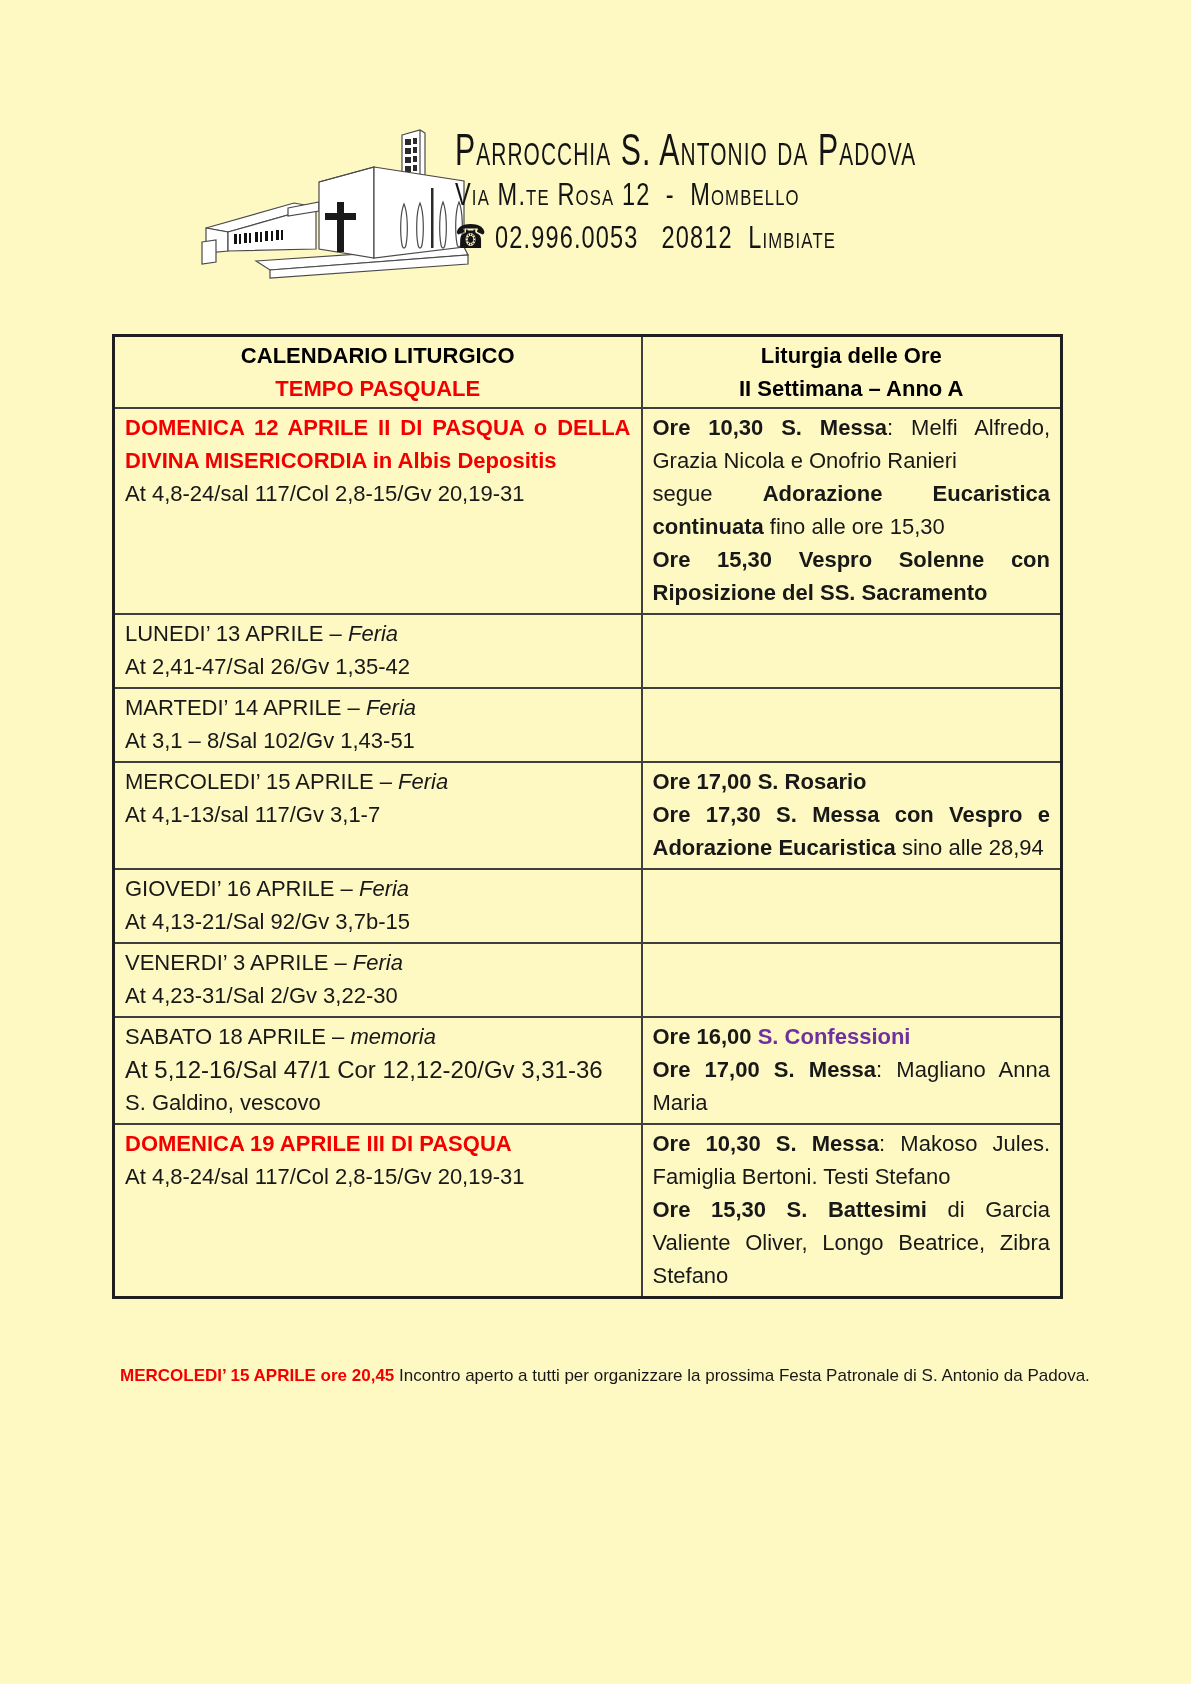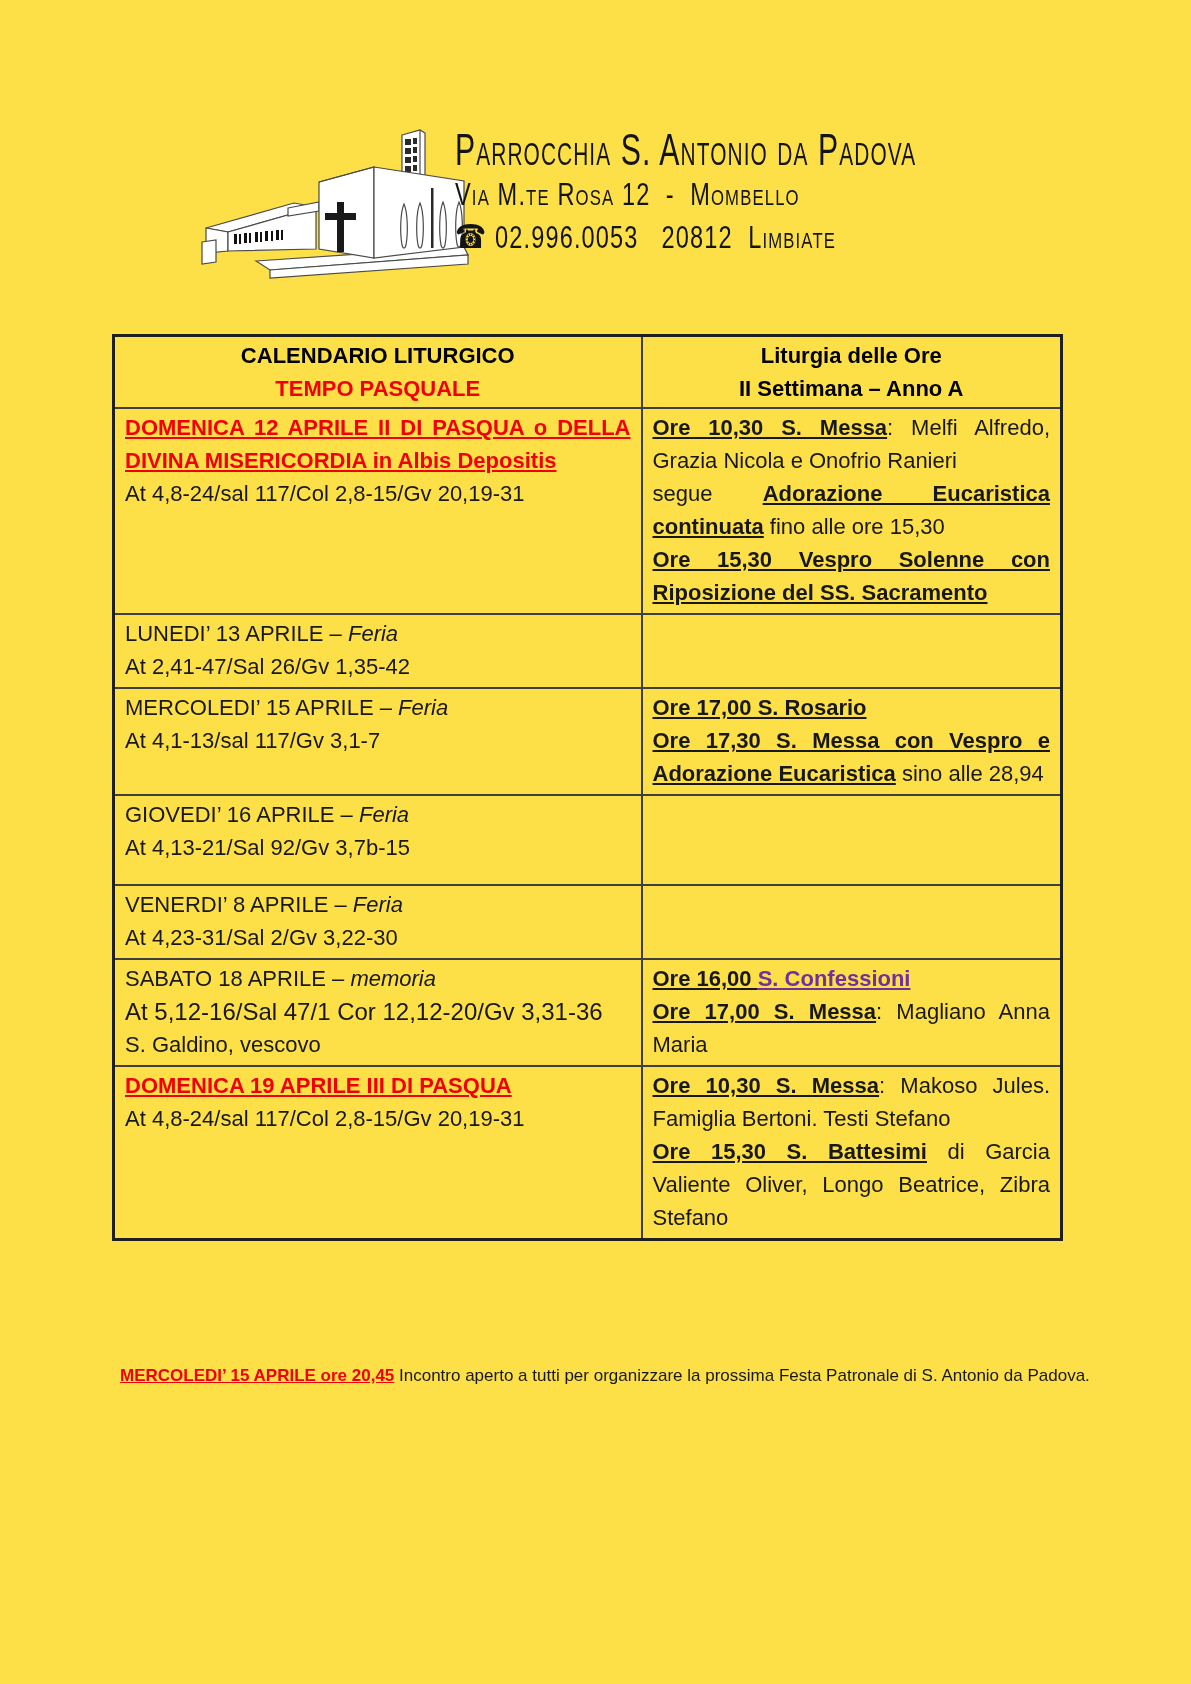--- a/index.html
+++ b/index.html
@@ -1,19 +1,19 @@
 <!DOCTYPE html>
 <html><head>
 <meta charset="utf-8">
 <style>
   * { margin:0; padding:0; box-sizing:border-box; }
   body { background:#888; font-family:"Liberation Sans", sans-serif; }
   .page {
     position:relative; width:1191px; height:1684px; margin:0 auto;
-    background:#fde047; color:#181818; overflow:hidden;
+    background:#fef9c3; color:#181818; overflow:hidden;
   }
 
   
   .church { position:absolute; left:196px; top:118px; width:278px; height:162px; }
   .lh-text { position:absolute; left:455px; top:124px; }
   .arch {
     font-variant:small-caps; white-space:pre; color:#141414;
     font-family:"Liberation Sans", sans-serif; letter-spacing:1.5px;
   }
   .lh1 { font-size:42px; line-height:50px; transform:scale(0.72,1.05); transform-origin:0 0; }
@@ -36,21 +36,21 @@
   .cal tr:nth-child(3) td, .cal tr:nth-child(4) td,
   .cal tr:nth-child(6) td, .cal tr:nth-child(7) td { height:60px; }
   .cal tr:nth-child(5) td { height:90px; }
   .cal tr:nth-child(8) td { height:100px; }
   .cal tr:nth-child(9) td { height:164px;margin-top:12px; }
 
   .hd {
     text-align:center; font-family:Liberation Sans, sans-serif;
     font-weight:bold; font-size:30px; line-height:35px; color:#000;
   }
-  .b { font-weight:bold;text-decoration:underline; }
+  .b { font-weight:bold; }
   .it { font-style:italic; }
   .red { color:#f20000; }
   .purple { color:#7030a0; }
   .just { text-align:justify; }
   .small { font-size:24px; }
   .cal p { margin:0; }
 
   
   .notice {
     position:absolute; left:120px; top:1356px; width:990px;
@@ -163,20 +163,27 @@
     </tr>
 
     <tr>
       <td>
         <p><span>LUNEDI’ 13 APRILE – </span><span class="it">Feria</span></p>
         <p>At 2,41-47/Sal 26/Gv 1,35-42</p>
       </td>
       <td></td>
     </tr>
 
+    <tr>
+      <td>
+        <p><span>MARTEDI’ 14 APRILE – </span><span class="it">Feria</span></p>
+        <p>At 3,1 – 8/Sal 102/Gv 1,43-51</p>
+      </td>
+      <td></td>
+    </tr>
 
     <tr>
       <td>
         <p><span>MERCOLEDI’ 15 APRILE – </span><span class="it">Feria</span></p>
         <p>At 4,1-13/sal 117/Gv 3,1-7</p>
       </td>
       <td>
         <p class="b">Ore 17,00 S. Rosario</p>
         <p class="just"><span class="b">Ore 17,30 S. Messa con Vespro e Adorazione Eucaristica</span><span> sino alle 28,94</span></p>
       </td>
@@ -185,21 +192,21 @@
     <tr>
       <td>
         <p><span>GIOVEDI’ 16 APRILE – </span><span class="it">Feria</span></p>
         <p>At 4,13-21/Sal 92/Gv 3,7b-15</p>
       </td>
       <td></td>
     </tr>
 
     <tr>
       <td>
-        <p><span>VENERDI’ 8 APRILE – </span><span class="it">Feria</span></p>
+        <p><span>VENERDI’ 3 APRILE – </span><span class="it">Feria</span></p>
         <p>At 4,23-31/Sal 2/Gv 3,22-30</p>
       </td>
       <td></td>
     </tr>
 
     <tr>
       <td>
         <p><span>SABATO 18 APRILE – </span><span class="it">memoria</span></p>
         <p class="small">At 5,12-16/Sal 47/1 Cor 12,12-20/Gv 3,31-36</p>
         <p>S. Galdino, vescovo</p>

